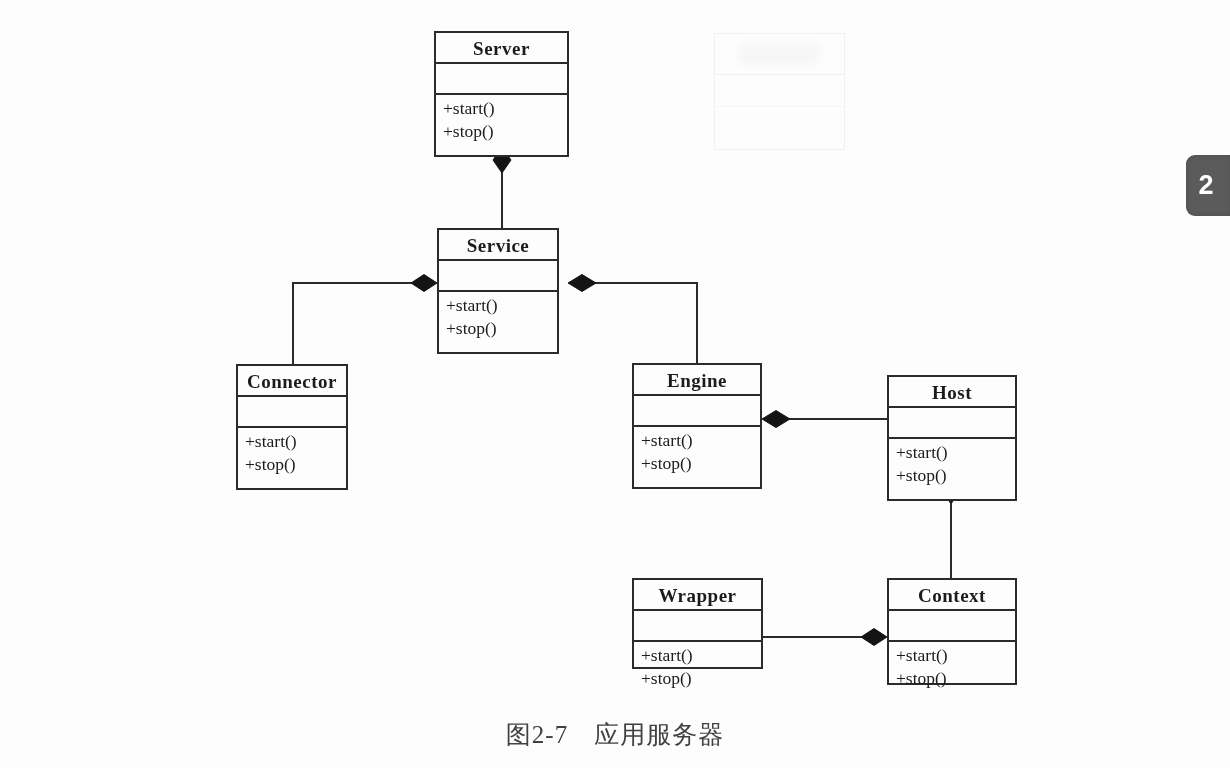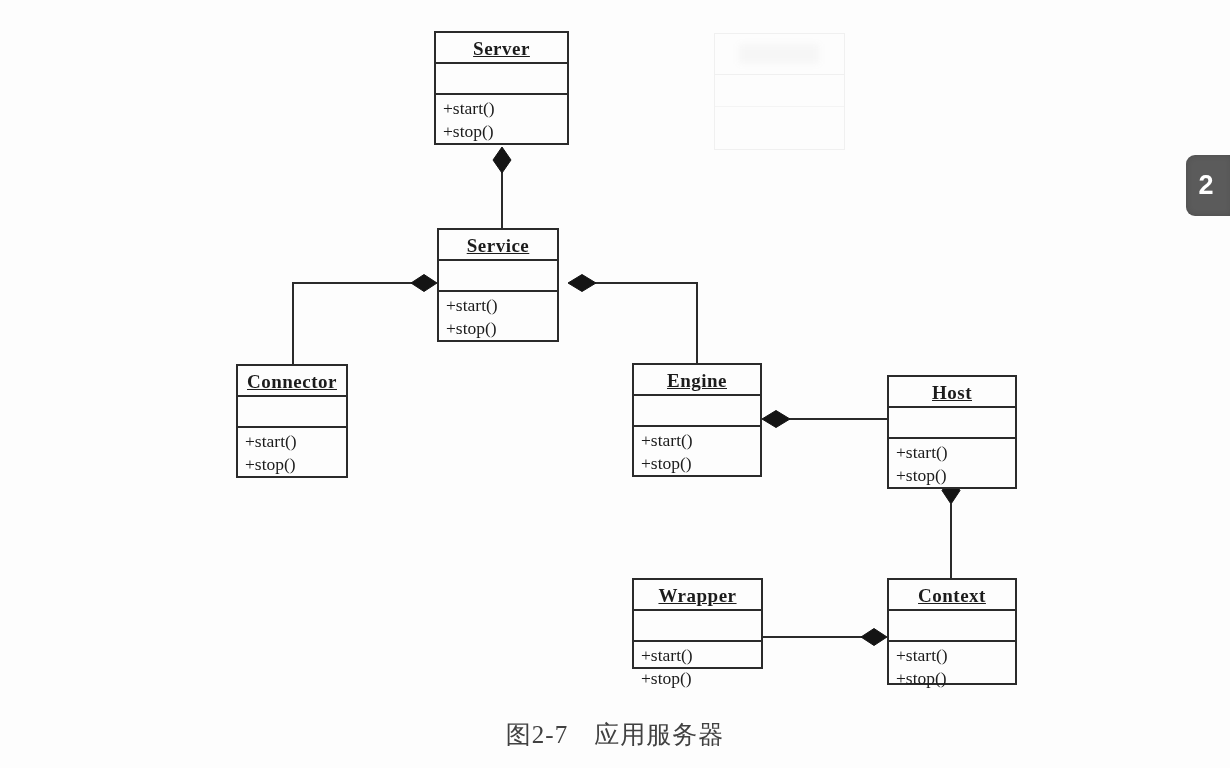--- a/index.html
+++ b/index.html
@@ -26,28 +26,27 @@
     border: 2px solid #2b2b2b;
   }
   .uml-title {
     height: 31px;
     line-height: 31px;
     text-align: center;
     font-weight: bold;
     font-size: 19px;
     border-bottom: 2px solid #2b2b2b;
     letter-spacing: 0.5px;
-    text-decoration: underline;
   }
   .uml-attrs {
     height: 31px;
     border-bottom: 2px solid #2b2b2b;
   }
   .uml-methods {
-    padding: 2px 0 0 7px;
+    padding: 2px 0 12px 7px;
     font-size: 17.5px;
     line-height: 23px;
   }
   .ghost-box {
     position: absolute;
     left: 714px; top: 33px;
     width: 131px; height: 117px;
     border: 1px solid rgba(160,160,160,0.14);
     z-index: 0;
   }

